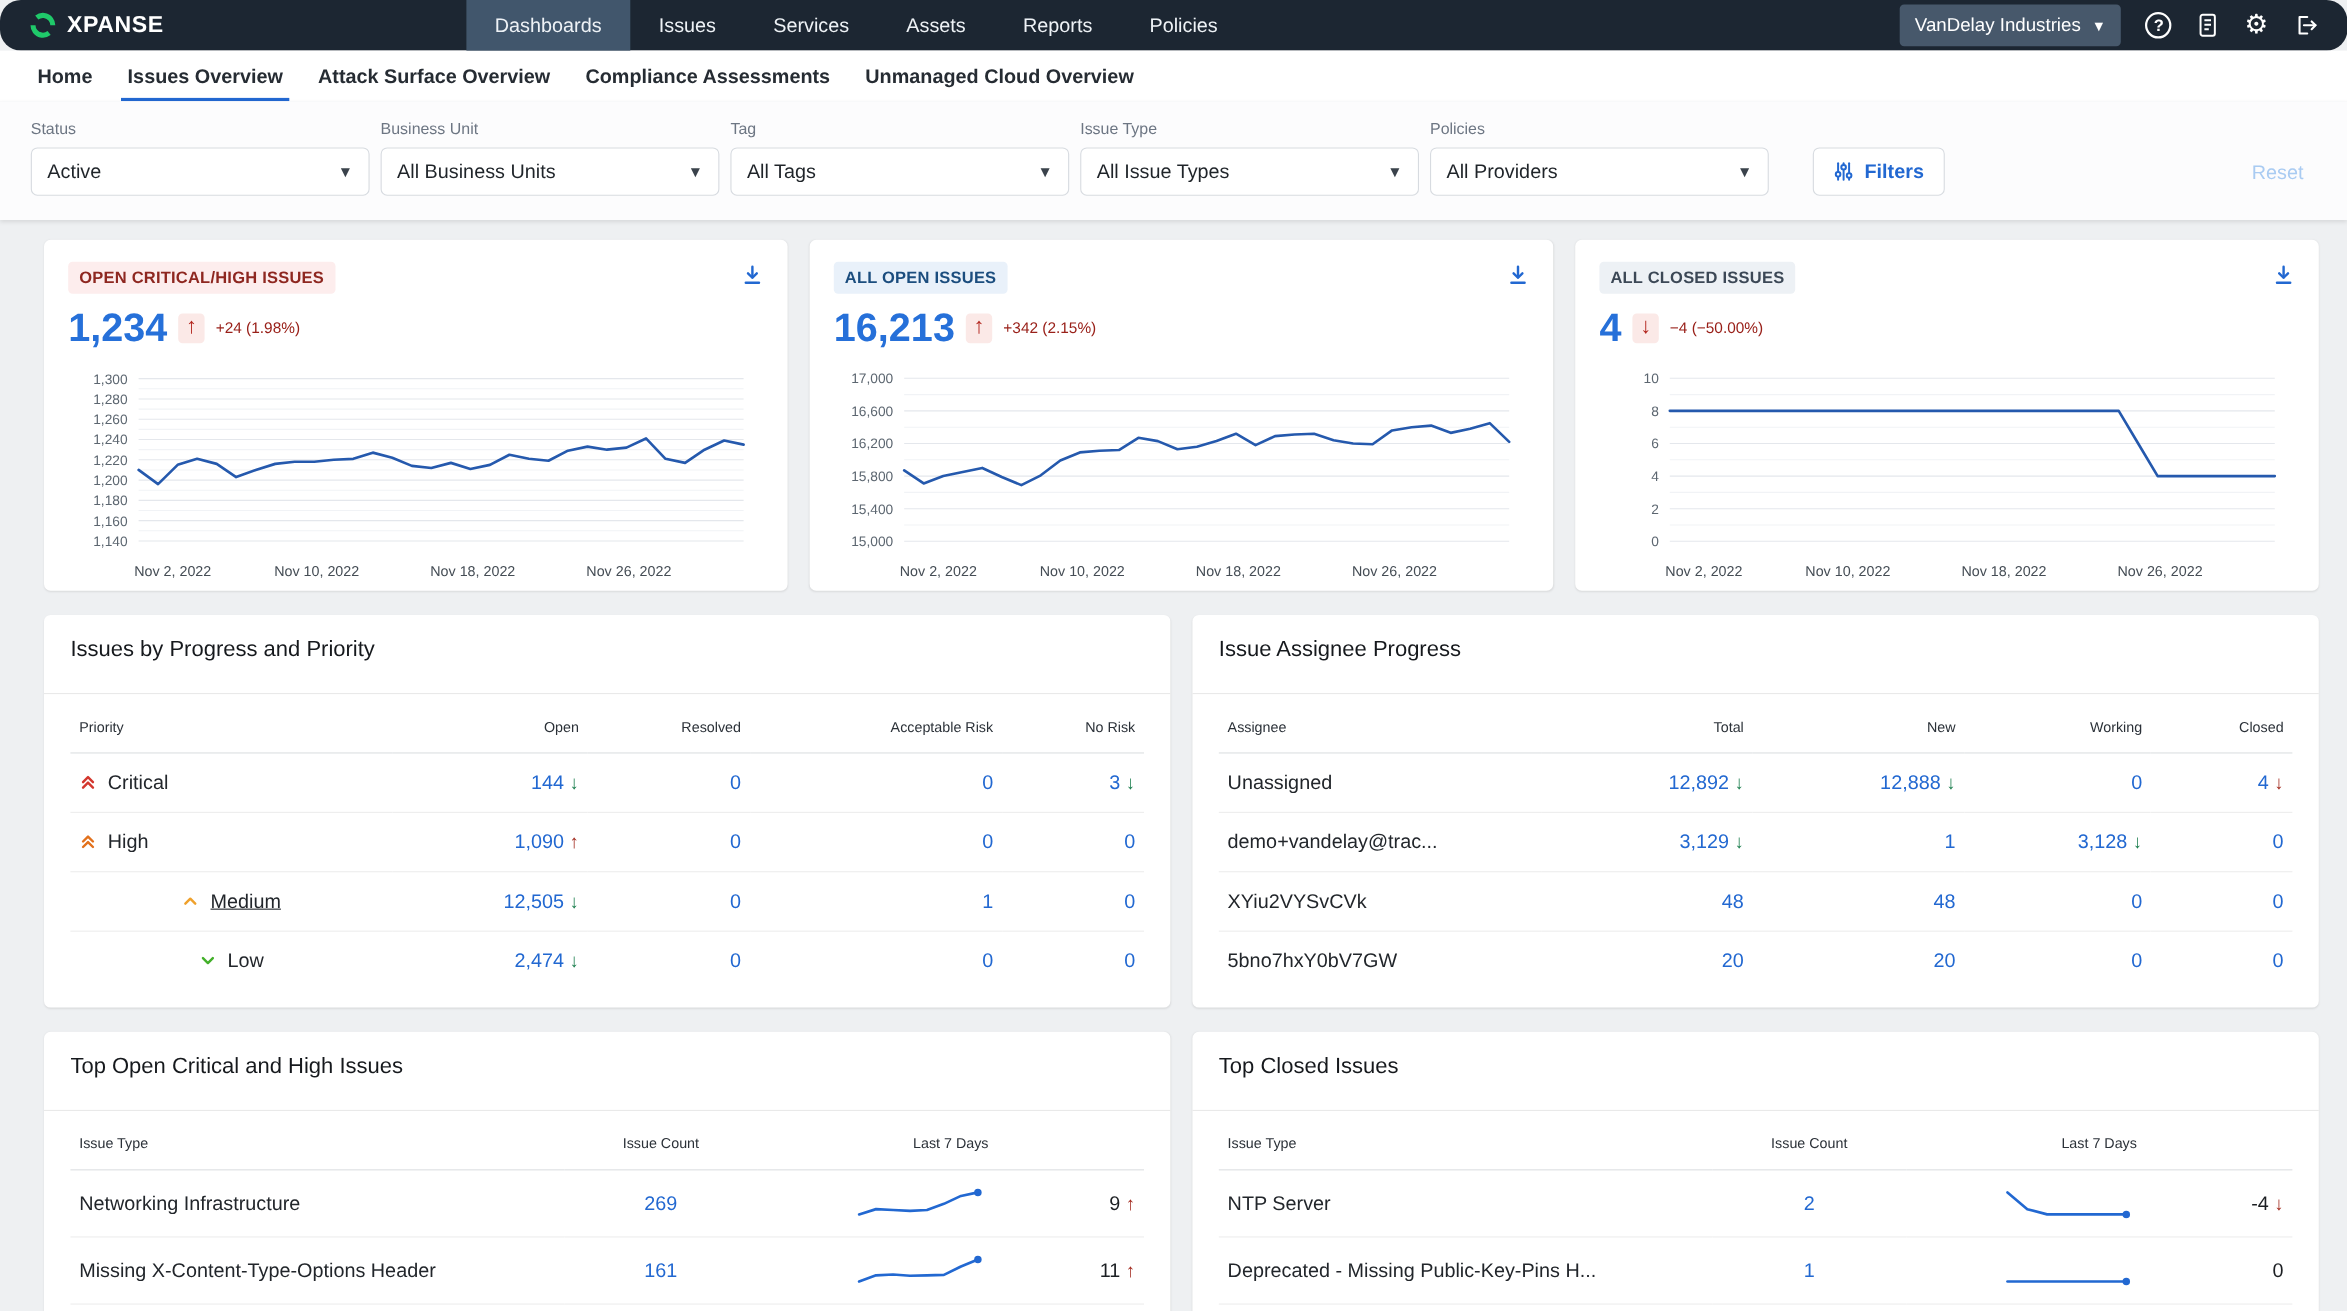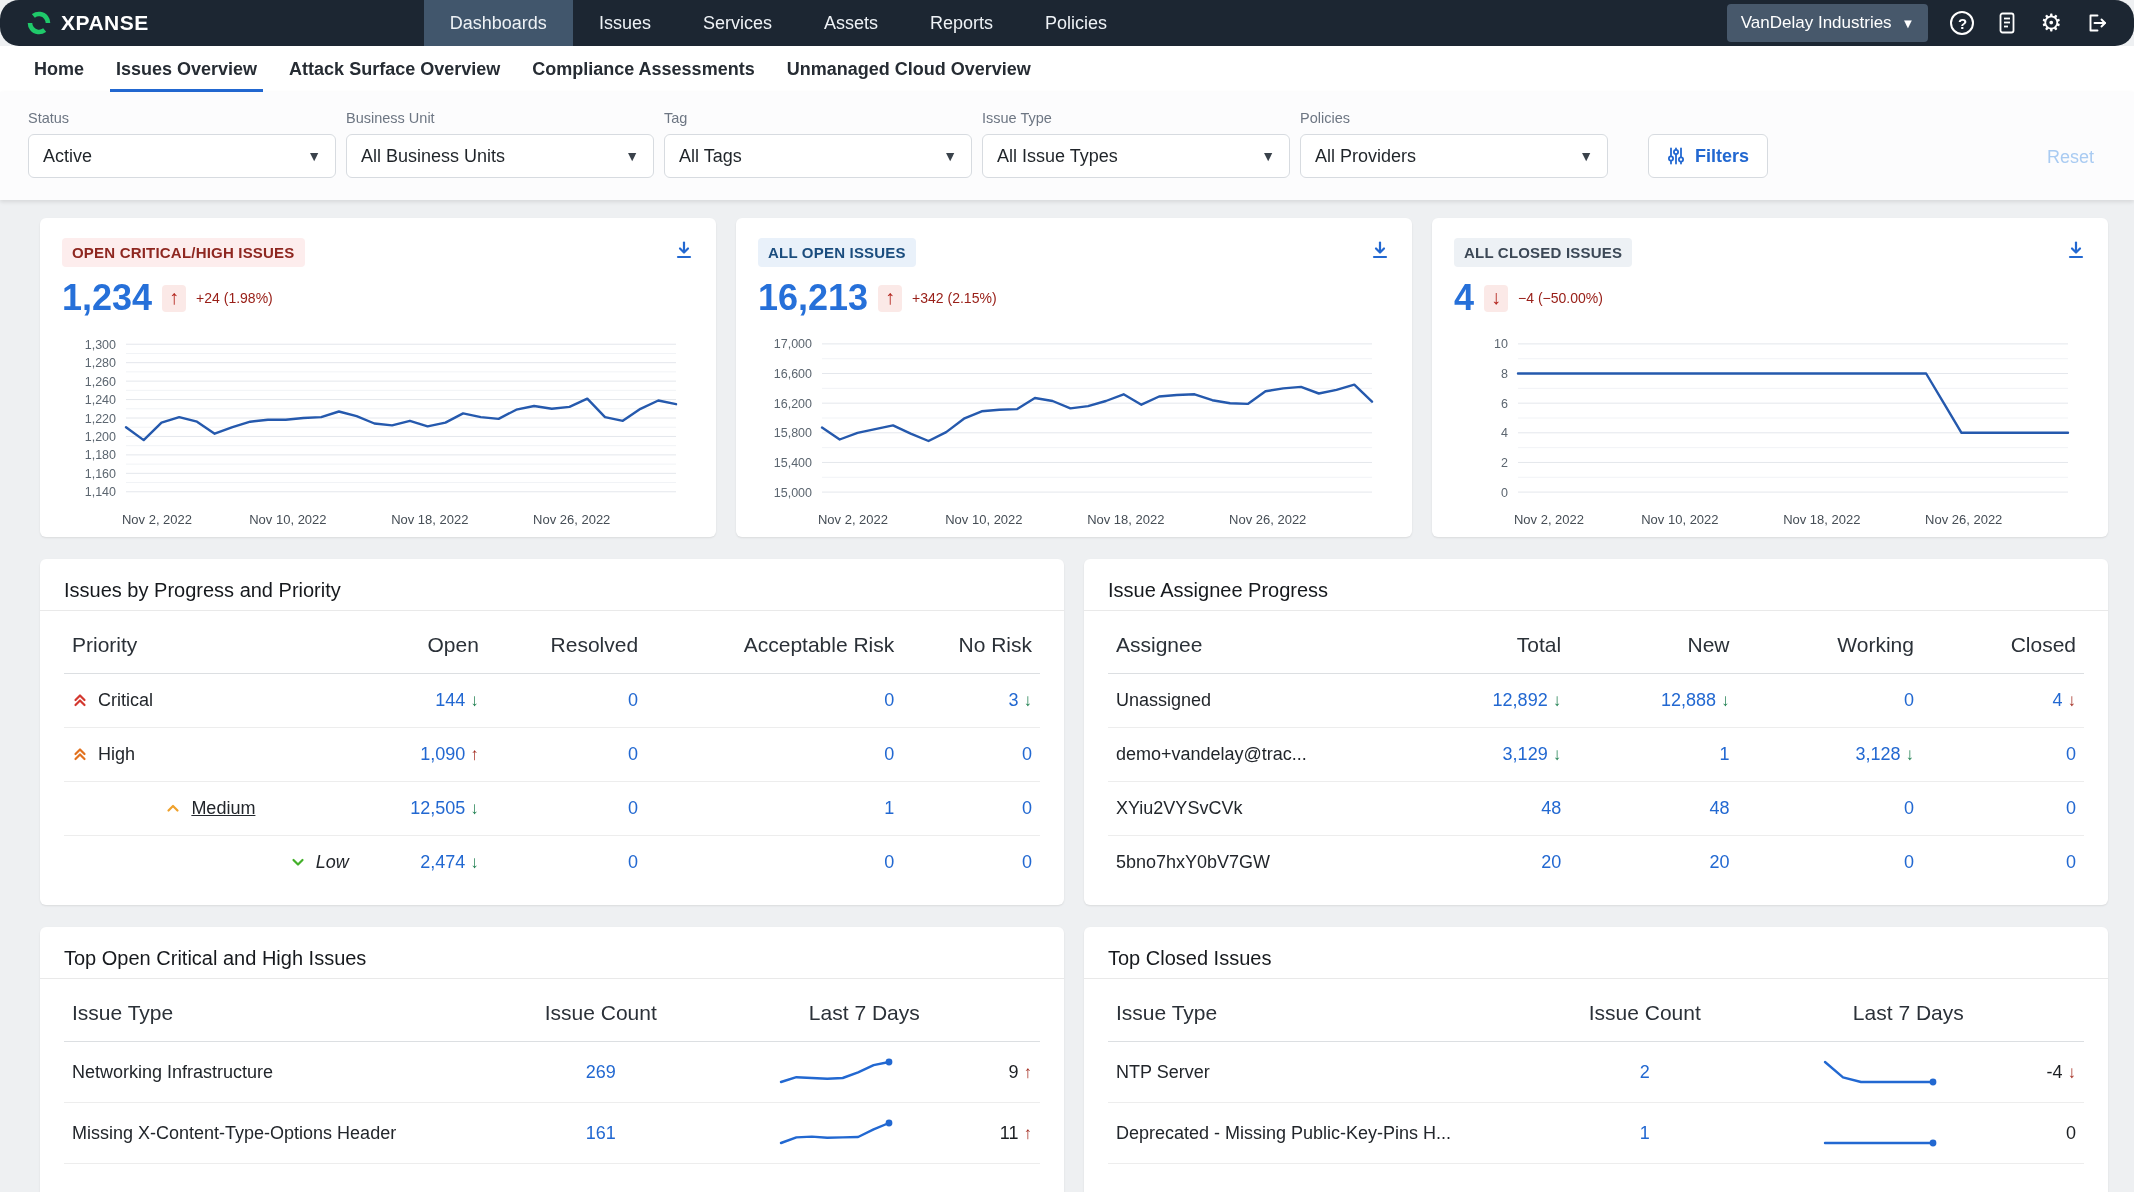--- a/index.html
+++ b/index.html
@@ -44,25 +44,25 @@
   .download { color: #2268d1; cursor: pointer; margin-top: 2px; }
   .kpi-num-row { display: flex; align-items: center; gap: 10px; margin: 10px 0 2px; }
   .kpi-value { font-size: 36px; font-weight: bold; color: #2670d9; }
   .trend-chip { background: #fbe9e7; color: #b3261e; font-size: 20px; font-weight: bold; padding: 1px 7px 3px; border-radius: 4px; }
   .kpi-delta { color: #992019; font-size: 14px; font-weight: 500; }
   .kpi-chart { margin-top: 6px; display: block; }
 
   .tables-row { display: flex; gap: 20px; align-items: stretch; }
   .table-card { flex: 1; }
   .row3 .table-card { min-height: 470px; }
-  .card-title-wrap { padding: 20px 24px 8px; border-bottom: 1px solid #e9e9e9; }
+  .card-title-wrap { padding: 20px 24px 28px; border-bottom: 1px solid #e9e9e9; }
   .card-title { font-size: 20px; font-weight: 500; color: #16191d; }
   .table-wrap { padding: 2px 24px 16px; }
   table { width: 100%; border-collapse: collapse; }
-  th { font-size: 21px; color: #2b3138; font-weight: 500; padding: 20px 8px 16px; border-bottom: 1px solid #dcdfe2; }
+  th { font-size: 13px; color: #2b3138; font-weight: 500; padding: 20px 8px 16px; border-bottom: 1px solid #dcdfe2; }
   td { font-size: 18px; padding: 16px 8px; border-bottom: 1px solid #ededed; }
   tr:last-child td { border-bottom: none; }
   .num-blue { color: #2268d1; cursor: pointer; }
   .cell-text { color: #22262b; }
   .arrow { margin-left: 5px; font-size: 17px; }
   .up-red, .down-red { color: #a32c20; }
   .down-green { color: #1d7f4f; }
   .prio { display: inline-flex; vertical-align: -2px; margin-right: 10px; }
   .spark-cell { display: flex; align-items: center; }
   .spark-cell svg { margin: 0 auto; display: block; }
@@ -349,21 +349,21 @@
                     <svg width="16" height="16" viewBox="0 0 16 16" fill="none" stroke="#efa12c" stroke-width="2.2" stroke-linecap="round" stroke-linejoin="round">
                       <path d="M3.5 10.5 L8 6 L12.5 10.5"></path>
                     </svg>
                   </span><span class="cell-text">Medium</span></td>
                 <td style="text-align: right;"><span class="num-blue">12,505</span><span class="arrow down-green">↓</span></td>
                 <td style="text-align: right;"><span class="num-blue">0</span></td>
                 <td style="text-align: right;"><span class="num-blue">1</span></td>
                 <td style="text-align: right;"><span class="num-blue">0</span></td>
               </tr>
               <tr>
-                <td style="text-align: right; font-style: italic;"><span class="prio">
+                <td style="text-align: center;"><span class="prio">
                     <svg width="16" height="16" viewBox="0 0 16 16" fill="none" stroke="#43b02a" stroke-width="2.2" stroke-linecap="round" stroke-linejoin="round">
                       <path d="M3.5 6 L8 10.5 L12.5 6"></path>
                     </svg>
                   </span><span class="cell-text">Low</span></td>
                 <td style="text-align: right;"><span class="num-blue">2,474</span><span class="arrow down-green">↓</span></td>
                 <td style="text-align: right;"><span class="num-blue">0</span></td>
                 <td style="text-align: right;"><span class="num-blue">0</span></td>
                 <td style="text-align: right;"><span class="num-blue">0</span></td>
               </tr>
             </tbody>

